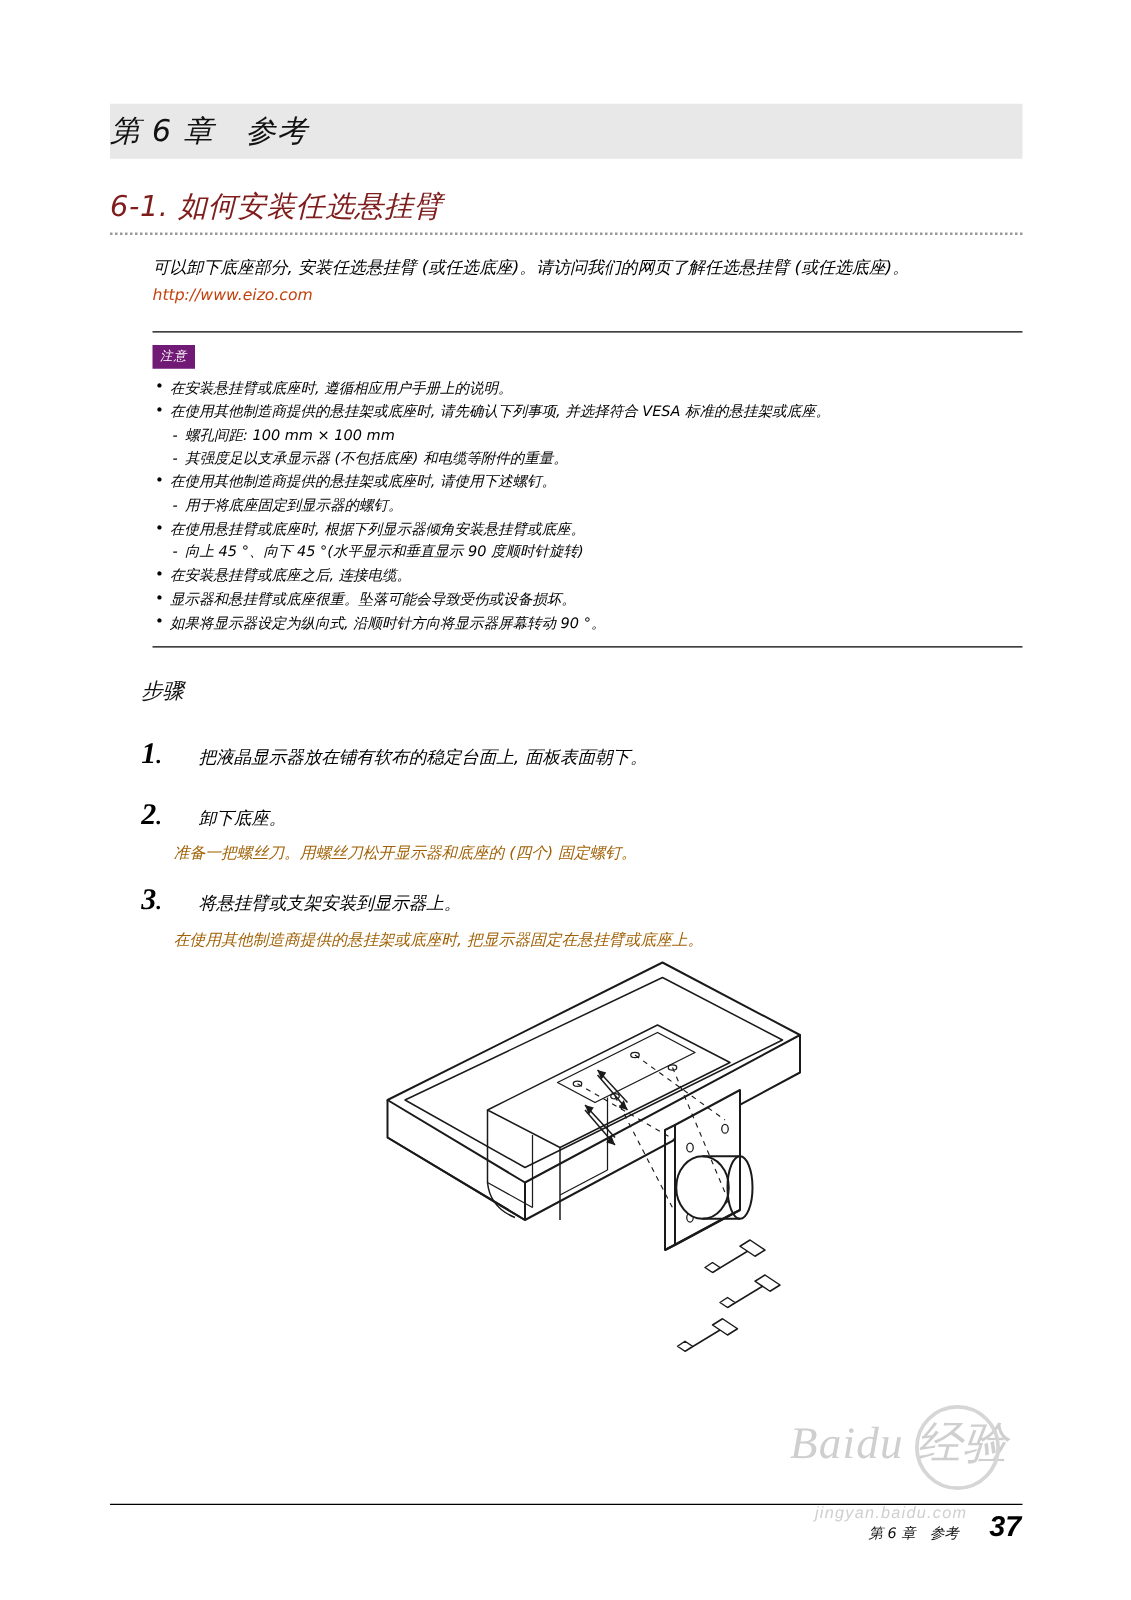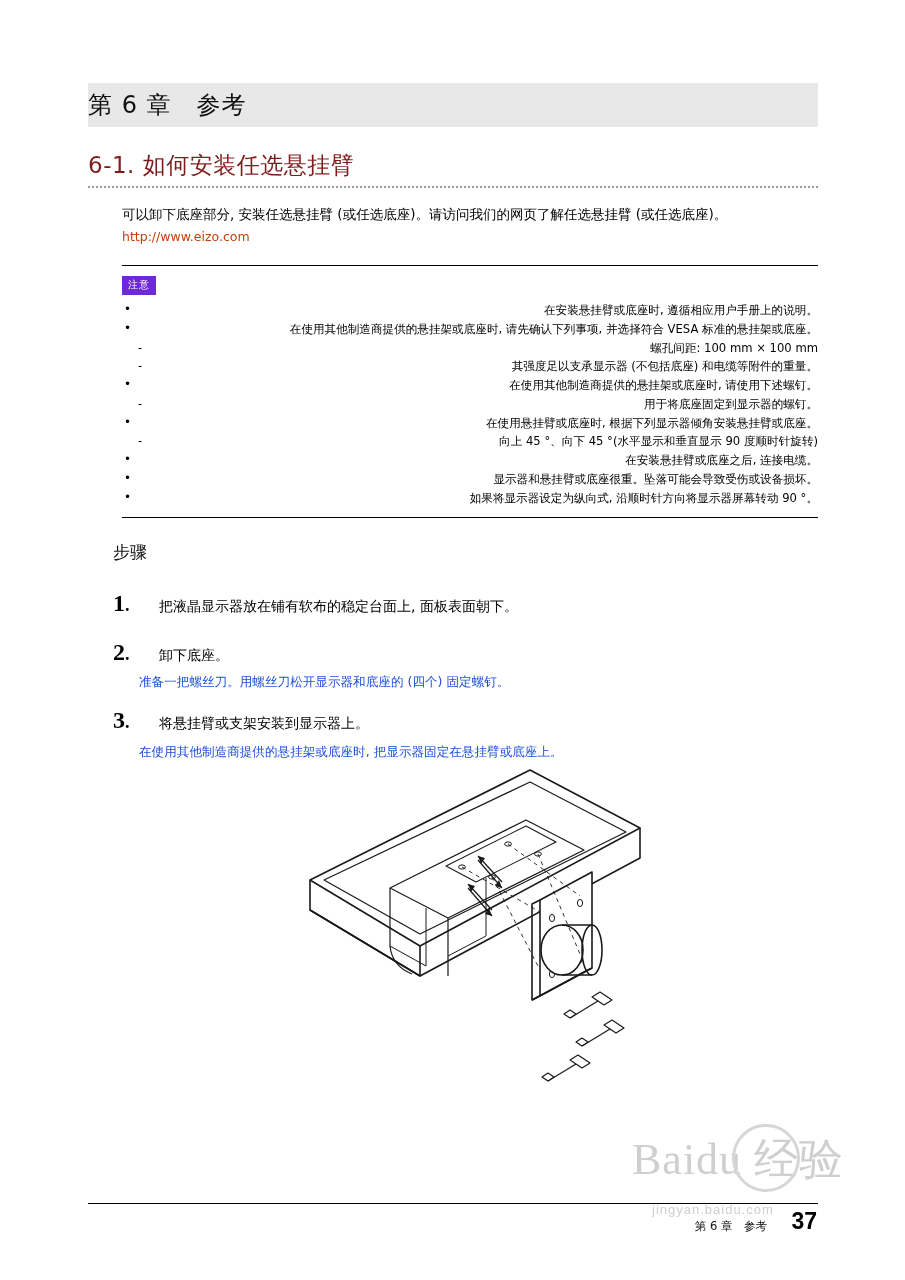--- a/index.html
+++ b/index.html
@@ -5,21 +5,21 @@
   html, body { margin:0; padding:0; }
   body {
     width: 905px;
     height: 1280px;
     background: #ffffff;
     font-family: "DejaVu Sans", "Liberation Sans", sans-serif;
     color: #000;
     position: relative;
     overflow: hidden;
   }
-  .page { position:absolute; left:0; top:0; width:905px; height:924px; }
+  .page { position:absolute; left:0; top:0; width:905px; height:924px;font-style:italic; }
 
   
   .chapter-band {
     position:absolute; left:88px; top:83px; width:730px; height:44px;
     background:#e8e8e8;
   }
   .chapter-band .title {
     position:absolute; left:0px; top:0px; width:730px; height:44px;
     line-height:44px;
     font-size:24px; letter-spacing:1px; color:#111; padding-left:0px;
@@ -43,25 +43,25 @@
   }
   .intro a.link { color:#c2410c; text-decoration:none; font-size:12.5px;margin-top:40px; }
 
   
   .note-box {
     position:absolute; left:122px; top:265px; width:696px;
     border-top:1px solid #000; border-bottom:1px solid #000;
     padding:7px 0 9px 0;
   }
   .note-tag {
-    display:inline-block; background:#6d28d9; color:#fff;
+    display:inline-block; background:#701a75; color:#fff;
     font-size:10px; padding:2px 6px 3px 6px; letter-spacing:1px;
     margin-bottom:4px;
   }
-  ul.note-list { list-style:none; margin:2px 0 0 0; padding:0;text-align:right; }
+  ul.note-list { list-style:none; margin:2px 0 0 0; padding:0; }
   ul.note-list > li {
     position:relative; padding-left:14px; font-size:11.6px;
     line-height:1.62; color:#000;
   }
   ul.note-list > li.bulleted:before {
     content:"\2022"; position:absolute; left:2px; top:-1px; font-size:12px;
   }
   ul.note-list > li.sub {
     padding-left:26px;
   }
@@ -78,21 +78,21 @@
   }
   .step .num {
     position:absolute; left:0; top:-6px; font-size:24px; font-weight:bold;
     font-family:"Liberation Serif","DejaVu Serif",serif;
   }
   .step .num .dot { font-size:18px; }
   .step .text {
     position:absolute; left:26px; top:0px; font-size:14px; line-height:1.5;margin-left:20px;
   }
   .step .sub {
-    position:absolute; left:26px; font-size:12.6px; line-height:1.5; color:#1d4ed8;
+    position:absolute; left:26px; font-size:12.6px; line-height:1.5; color:#a16207;
   }
 
   
   .illus { position:absolute; left:240px; top:760px; width:480px; height:330px; }
 
   
   .footer-rule {
     position:absolute; left:88px; top:1203px; width:730px; height:0;
     border-bottom:1px solid #000;
   }
@@ -104,21 +104,21 @@
     font-family:"Liberation Sans",sans-serif;
   }
 
   
   .watermark {
     position:absolute; left:632px; top:1130px; width:250px; height:100px;
     pointer-events:none;
   }
   .wm-main {
     font-family:"Liberation Serif","DejaVu Serif",serif;
-    font-size:44px; color:#cfcfcf; letter-spacing:1px;
+    font-size:36px; color:#cfcfcf; letter-spacing:1px;
     position:absolute; left:0; top:0;
   }
   .wm-sub {
     font-family:"Liberation Sans",sans-serif;
     font-size:13px; color:#cfcfcf; letter-spacing:1px;
     position:absolute; left:20px; top:72px;
   }
   .wm-circle {
     position:absolute; left:100px; top:-6px; width:62px; height:62px;
     border:3px solid #d6d6d6; border-radius:50%;

